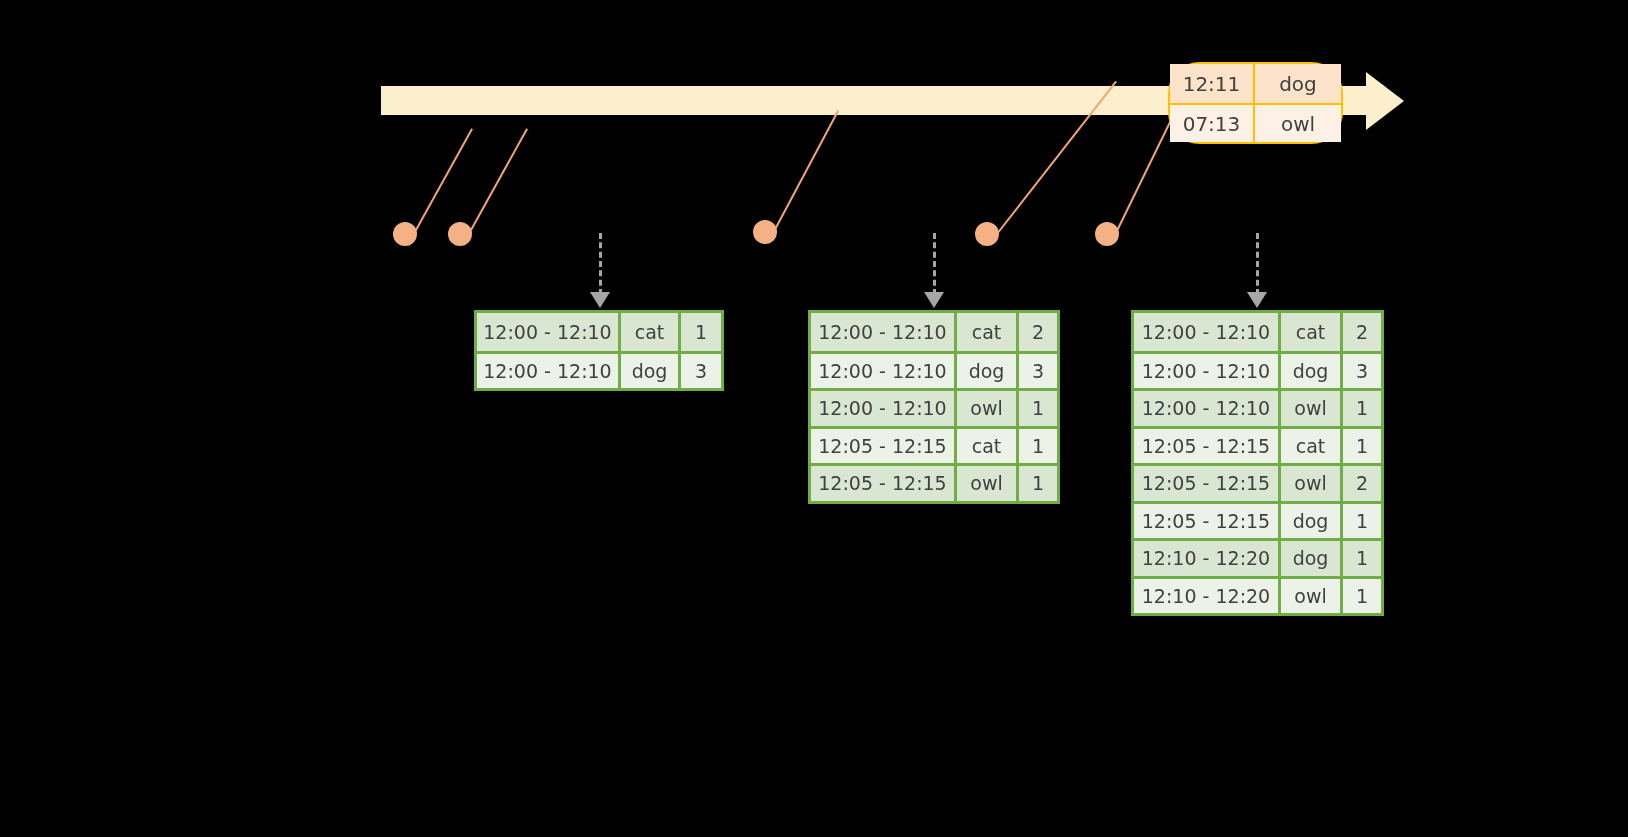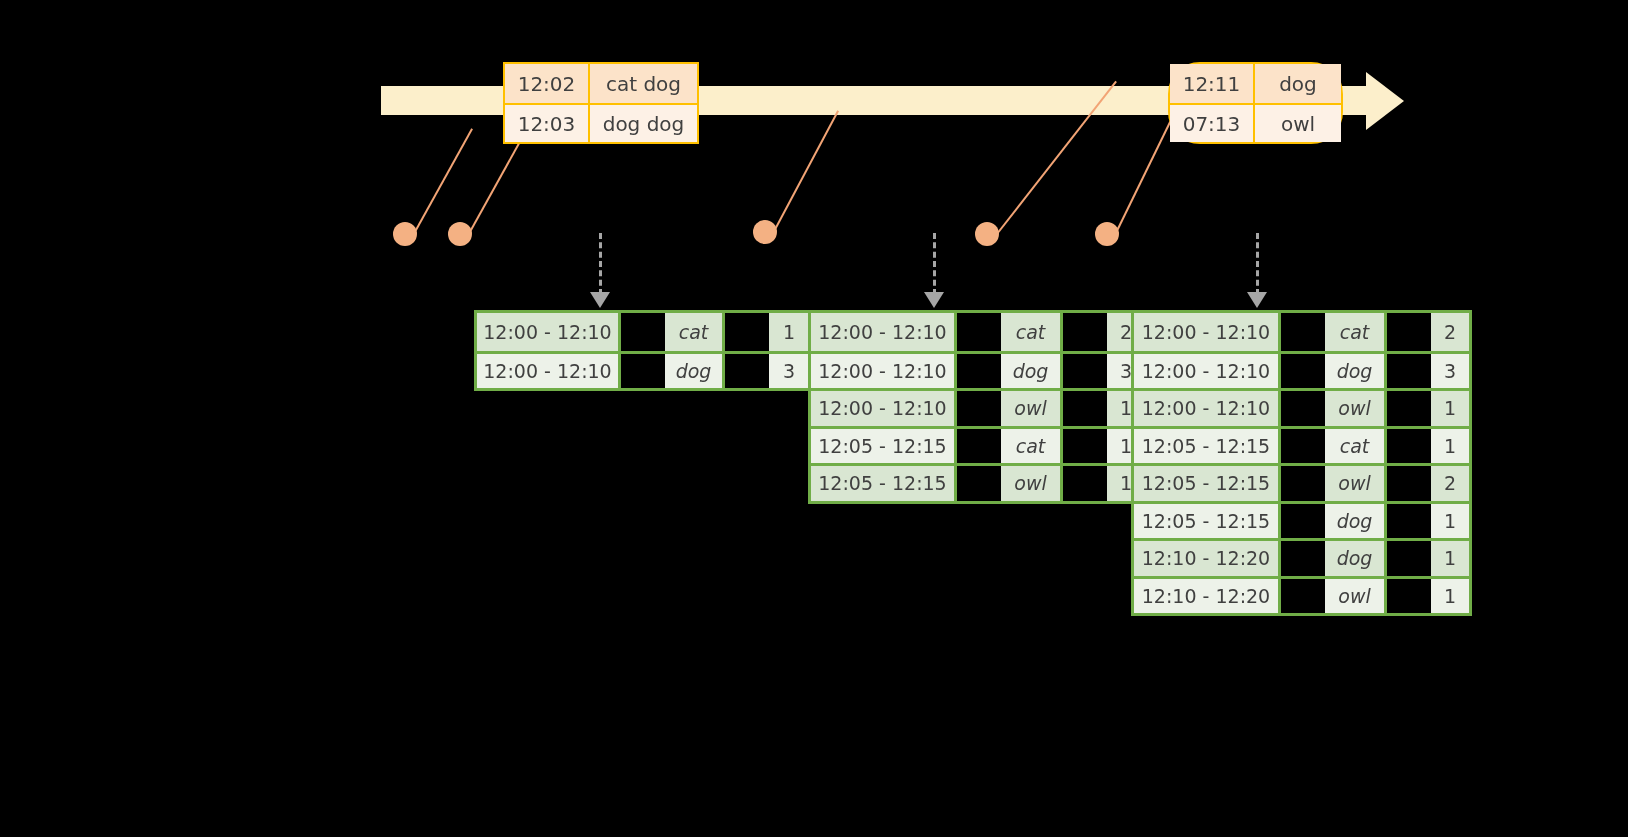--- a/index.html
+++ b/index.html
@@ -34,28 +34,28 @@
   .conn{position:absolute;background:#F2A475;transform-origin:0 50%;height:2px;}
   .dot{position:absolute;width:24px;height:24px;border-radius:50%;background:#F4B183;}
 
   
   .dash{position:absolute;width:0;border-left:3px dashed #A6A6A6;}
   .dash-head{position:absolute;width:0;height:0;border-left:10px solid transparent;
       border-right:10px solid transparent;border-top:16px solid #A6A6A6;}
 
   
   .rtable{position:absolute;border:3px solid #70AD47;box-sizing:border-box;}
-  .r-row{display:flex;height:37.5px;box-sizing:border-box;gap:44px;}
+  .r-row{display:flex;height:37.5px;box-sizing:border-box;}
   .r-row.odd .cell{background:#D9E6D2;}
   .r-row.even .cell{background:#EDF2E9;}
   .cell{display:flex;align-items:center;justify-content:center;font-size:19px;color:#404040;
       box-sizing:border-box;border-right:3px solid #70AD47;}
   .cell:last-child{border-right:none;}
   .c-win{width:145px;}
-  .c-key{width:62px;font-style:italic;}
+  .c-key{width:62px;}
   .c-cnt{width:38px;}
   .r-row + .r-row{border-top:3px solid #70AD47;}
 
   #t1{left:474px;top:310px;}
   #t2{left:808px;top:310px;}
   #t3{left:1131px;top:310px;}
   #t1 .c-win{width:144px;}
   #t1 .c-key{width:60px;}
   #t1 .c-cnt{width:40px;}
   #t2 .c-win{width:146px;}
@@ -78,30 +78,20 @@
   <div class="conn" style="left:771px;top:236px;width:143px;transform:rotate(-62deg);"></div>
   <div class="conn" style="left:993px;top:238px;width:200px;transform:rotate(-52deg);"></div>
   <div class="conn" style="left:1113px;top:238px;width:133px;transform:rotate(-64deg);"></div>
 
   <div class="dot" style="left:393px;top:222px;"></div>
   <div class="dot" style="left:448px;top:222px;"></div>
   <div class="dot" style="left:753px;top:220px;"></div>
   <div class="dot" style="left:975px;top:222px;"></div>
   <div class="dot" style="left:1095px;top:222px;"></div>
 
-  <div class="ev-box" id="ev1">
-    <div class="ev-row shade">
-      <div class="ev-time">12:02</div>
-      <div class="ev-val">cat dog</div>
-    </div>
-    <div class="ev-row light">
-      <div class="ev-time">12:03</div>
-      <div class="ev-val">dog dog</div>
-    </div>
-  </div>
 
 
   <div class="ev-box" id="ev3">
     <div class="ev-row shade">
       <div class="ev-time">12:11</div>
       <div class="ev-val">dog</div>
     </div>
     <div class="ev-row light">
       <div class="ev-time">07:13</div>
       <div class="ev-val">owl</div>

